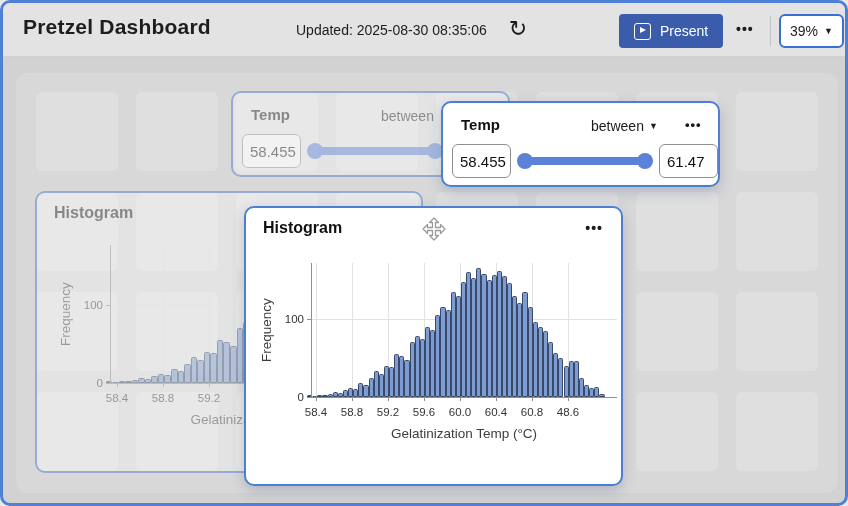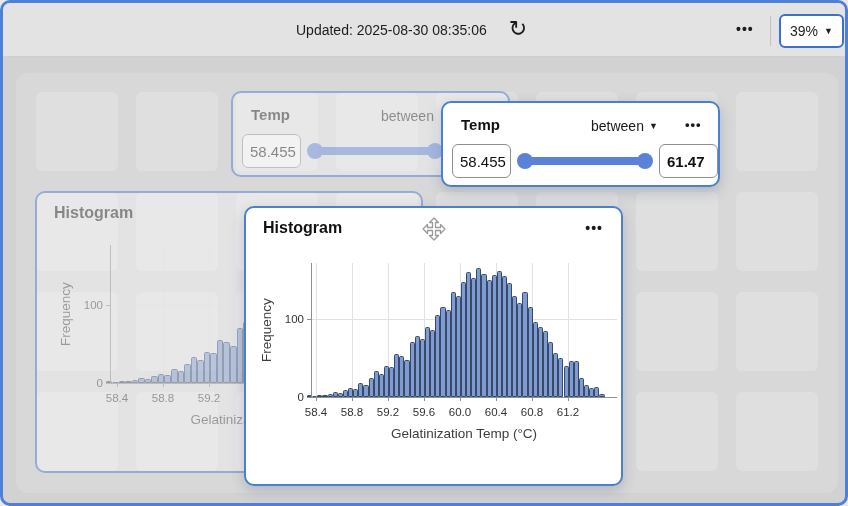--- a/index.html
+++ b/index.html
@@ -30,21 +30,21 @@
   .panel.ghost { background:rgba(255,255,255,.28); border:2px solid rgba(86,125,200,.55); }
   .ghost-inner { opacity:.45; position:absolute; inset:0; }
 
   
   .temp-panel { width:279px; height:86px; }
   .tp-title { position:absolute; left:18px; top:13px; font-size:15px; font-weight:bold; color:#111; }
   .tp-op { position:absolute; left:148px; top:15px; font-size:14px; color:#1b1b1b; cursor:pointer; }
   .tp-caret { position:absolute; left:206px; top:19px; }
   .tp-more { position:absolute; left:240px; top:12px; font-size:13px; font-weight:bold; color:#1b1b1b; letter-spacing:1px; cursor:pointer; padding:2px; }
   .tp-input { position:absolute; top:41px; width:59px; height:34px; border:1px solid #8f8f8f; border-radius:6px; background:#fff; font-size:15px; color:#111; padding-left:7px; font-family:"Liberation Sans", sans-serif; }
-  .tp-input.left { left:9px; } .tp-input.right { left:216px;font-weight:bold; }
+  .tp-input.left { left:9px; } .tp-input.right { left:216px; }
   .tp-track { position:absolute; left:78px; top:54px; width:128px; height:8px; background:#5b82d8; border-radius:4px; }
   .tp-handle { position:absolute; top:50px; width:16px; height:16px; border-radius:50%; background:#5b82d8; cursor:pointer; }
   .tp-handle.left { left:74px; } .tp-handle.right { left:194px; }
 
   
   .hist-panel { width:379px; height:280px; }
   .hist-panel.ghost-size { width:388px; height:282px; overflow:hidden; }
   .hp-title { position:absolute; left:17px; top:11px; font-size:16px; font-weight:bold; color:#111; }
   .hp-more { position:absolute; right:16px; top:10px; font-size:14px; font-weight:bold; color:#1b1b1b; letter-spacing:1px; cursor:pointer; padding:2px; }
   .hp-move { position:absolute; left:50%; top:8px; transform:translateX(-50%); cursor:move; }
@@ -60,22 +60,27 @@
   .bar { position:absolute; background:#7d9cd4; border:1px solid #3a4a66; border-radius:1.5px 1.5px 0 0; }
   .xlabel { position:absolute; font-size:13.5px; color:#3d3d3d; transform:translateX(-50%); white-space:nowrap; }
   .ylabel { position:absolute; font-size:13.5px; color:#3d3d3d; transform:rotate(180deg); writing-mode:vertical-rl; text-align:center; }
 </style>
 </head>
 <body>
 
 <div class="frame">
 
   <div class="topbar">
+    <div class="app-title">Pretzel Dashboard</div>
     <div class="updated">Updated: 2025-08-30 08:35:06</div>
     <div class="refresh">↻</div>
+    <button class="present-btn">
+      <span class="play-ico"></span>
+      <span>Present</span>
+    </button>
     <div class="topbar-more">•••</div>
     <div class="topbar-divider"></div>
     <div class="zoom-select">
       <span>39%</span>
       <span class="caret">▼</span>
     </div>
   </div>
 
   <div class="content-area">
     <div class="tile-grid" id="tileGrid">
@@ -250,21 +255,21 @@
         <div class="tickmark-x" style="left: 214px; top: 189px;"></div>
         <div class="xtick" style="left: 214px; top: 198px;">60.0</div>
         <div class="grid-v" style="left: 250px; top: 55px; height: 134px;"></div>
         <div class="tickmark-x" style="left: 250px; top: 189px;"></div>
         <div class="xtick" style="left: 250px; top: 198px;">60.4</div>
         <div class="grid-v" style="left: 286px; top: 55px; height: 134px;"></div>
         <div class="tickmark-x" style="left: 286px; top: 189px;"></div>
         <div class="xtick" style="left: 286px; top: 198px;">60.8</div>
         <div class="grid-v" style="left: 322px; top: 55px; height: 134px;"></div>
         <div class="tickmark-x" style="left: 322px; top: 189px;"></div>
-        <div class="xtick" style="left: 322px; top: 198px;">61.2</div>
+        <div class="xtick" style="left: 322px; top: 198px;">48.6</div>
         <div class="tickmark-y" style="left: 61px; top: 189px;"></div>
         <div class="ytick" style="left: 28px; top: 183px;">0</div>
         <div class="grid-h" style="left: 65px; top: 111px; width: 306px;"></div>
         <div class="tickmark-y" style="left: 61px; top: 111px;"></div>
         <div class="ytick" style="left: 28px; top: 105px;">100</div>
         <div class="bar" style="left: 61px; width: 5.13px; top: 187.44px; height: 1.56px; background: rgb(125, 156, 212); border-color: rgb(58, 74, 102);"></div>
         <div class="bar" style="left: 66.13px; width: 5.13px; top: 188px; height: 1px; background: rgb(125, 156, 212); border-color: rgb(58, 74, 102);"></div>
         <div class="bar" style="left: 71.26px; width: 5.13px; top: 186.66px; height: 2.34px; background: rgb(125, 156, 212); border-color: rgb(58, 74, 102);"></div>
         <div class="bar" style="left: 76.39px; width: 5.13px; top: 187.44px; height: 1.56px; background: rgb(125, 156, 212); border-color: rgb(58, 74, 102);"></div>
         <div class="bar" style="left: 81.52px; width: 5.13px; top: 185.88px; height: 3.12px; background: rgb(125, 156, 212); border-color: rgb(58, 74, 102);"></div>

